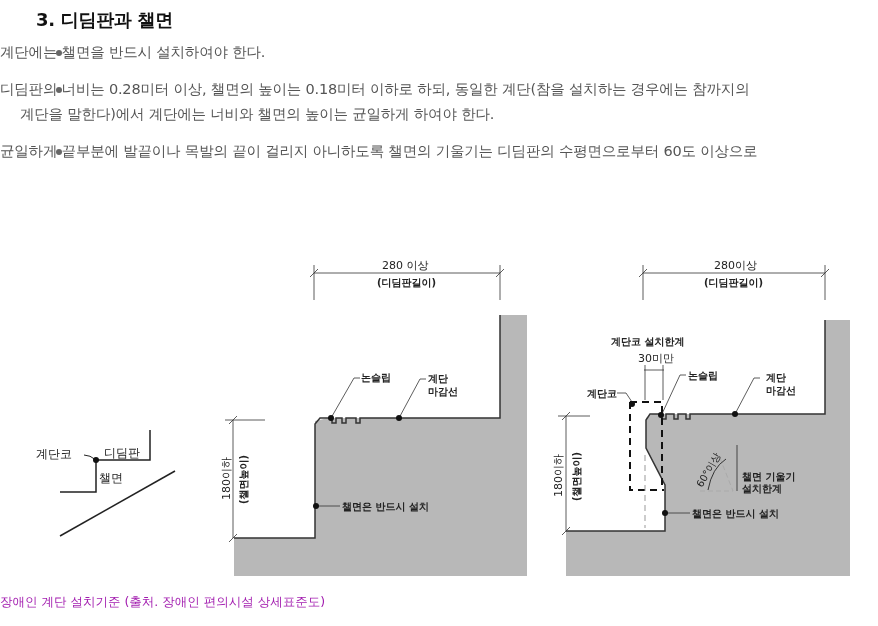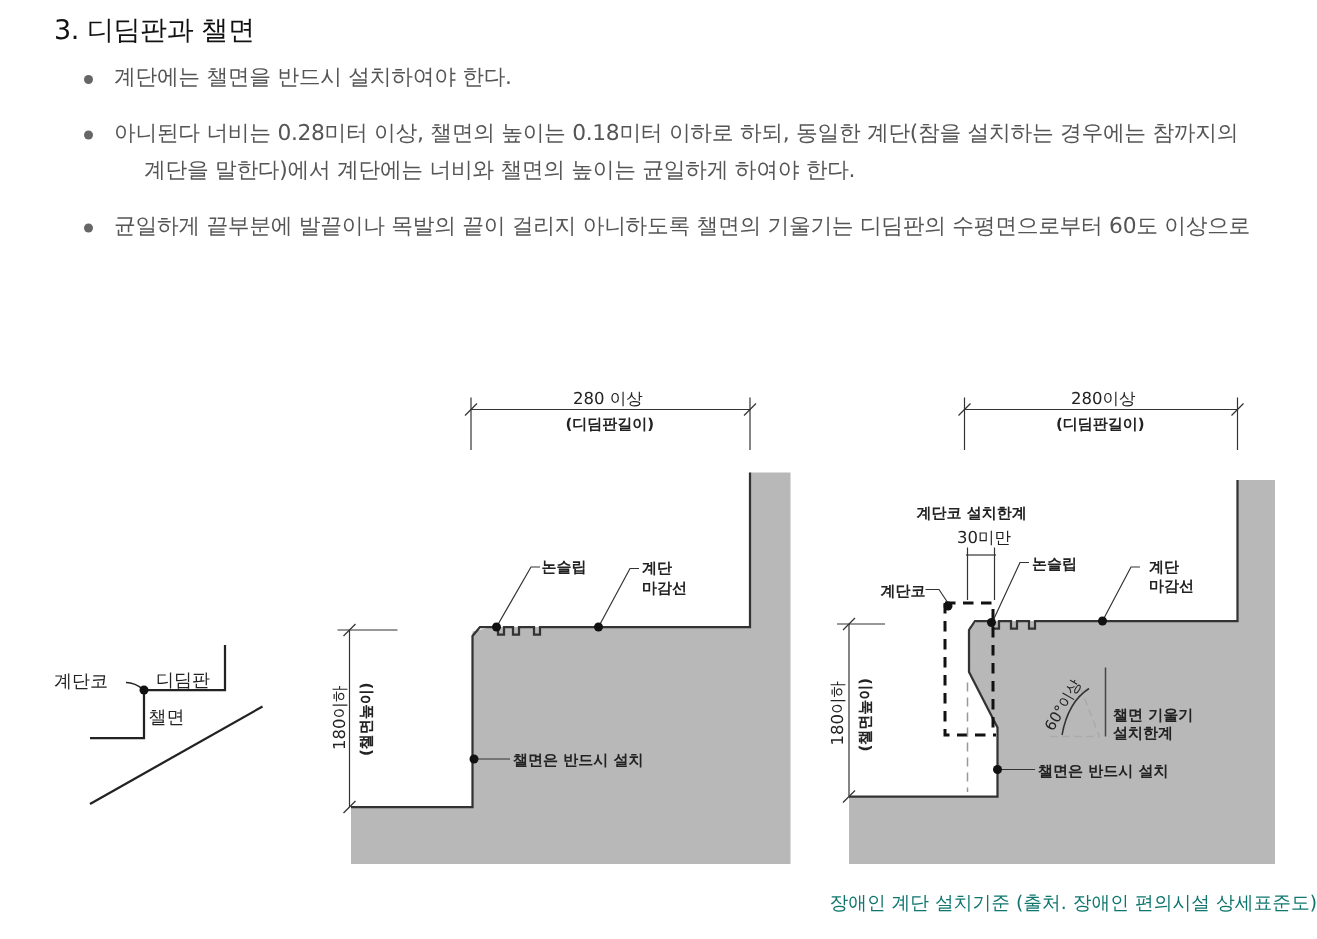--- a/index.html
+++ b/index.html
@@ -1,39 +1,39 @@
 <!DOCTYPE html>
 <html><head>
 <meta charset="utf-8">
 <style>
   html, body { margin: 0; padding: 0; background: #ffffff; }
   body { width: 878px; height: 626px; position: relative; overflow: hidden;
          font-family: "DejaVu Sans", "Liberation Sans", sans-serif; }
-  .heading { position: absolute; left: 36px; top: 8px; font-size: 18px; font-weight: normal; color: #111; letter-spacing: -0.3px; }
+  .heading { position: absolute; left: 36px; top: 8px; font-size: 18px; font-weight: bold; color: #111; letter-spacing: -0.3px; }
   .bullets { position: absolute; left: 0; top: 40px; width: 878px; margin: 0; padding: 0; list-style: none; }
-  .bullet { position: relative; padding-left: 76px; padding-right: 16px; font-size: 14.5px; line-height: 25px; color: #555; margin-bottom: 12px; letter-spacing: -0.2px; }
+  .bullet { position: relative; padding-right: 16px; font-size: 14.5px; line-height: 25px; color: #555; margin-bottom: 12px; letter-spacing: -0.2px; }
   .bullet .dot { position: absolute; left: 56px; top: 10px; width: 6px; height: 6px; border-radius: 50%; background: #666; }
   .bullet .cont { display: block; padding-left: 20px; }
   .figure { position: absolute; left: 0; top: 240px; width: 878px; height: 350px; }
-  .caption { position: absolute; left: 0; width: 878px; top: 594px; text-align: right; font-size: 12.5px; color: #0f766e; }
+  .caption { position: absolute; left: 0; width: 878px; top: 594px; text-align: left; font-size: 12.5px; color: #a21caf; }
   svg text { font-family: "DejaVu Sans", sans-serif; }
 </style>
 </head>
 <body>
 
 <div class="heading">3. 디딤판과 챌면</div>
 
 <ul class="bullets">
   <li class="bullet">
     <span class="dot"></span>
     <span>계단에는 챌면을 반드시 설치하여야 한다.</span>
   </li>
   <li class="bullet">
     <span class="dot"></span>
-    <span>아니된다 너비는 0.28미터 이상, 챌면의 높이는 0.18미터 이하로 하되, 동일한 계단(참을 설치하는 경우에는 참까지의</span>
+    <span>디딤판의 너비는 0.28미터 이상, 챌면의 높이는 0.18미터 이하로 하되, 동일한 계단(참을 설치하는 경우에는 참까지의</span>
     <span class="cont">계단을 말한다)에서 계단에는 너비와 챌면의 높이는 균일하게 하여야 한다.</span>
   </li>
   <li class="bullet">
     <span class="dot"></span>
     <span>균일하게 끝부분에 발끝이나 목발의 끝이 걸리지 아니하도록 챌면의 기울기는 디딤판의 수평면으로부터 60도 이상으로</span>
   </li>
 </ul>
 
 <div class="figure">
   <svg width="878" height="350" viewBox="0 240 878 350" xmlns="http://www.w3.org/2000/svg">

